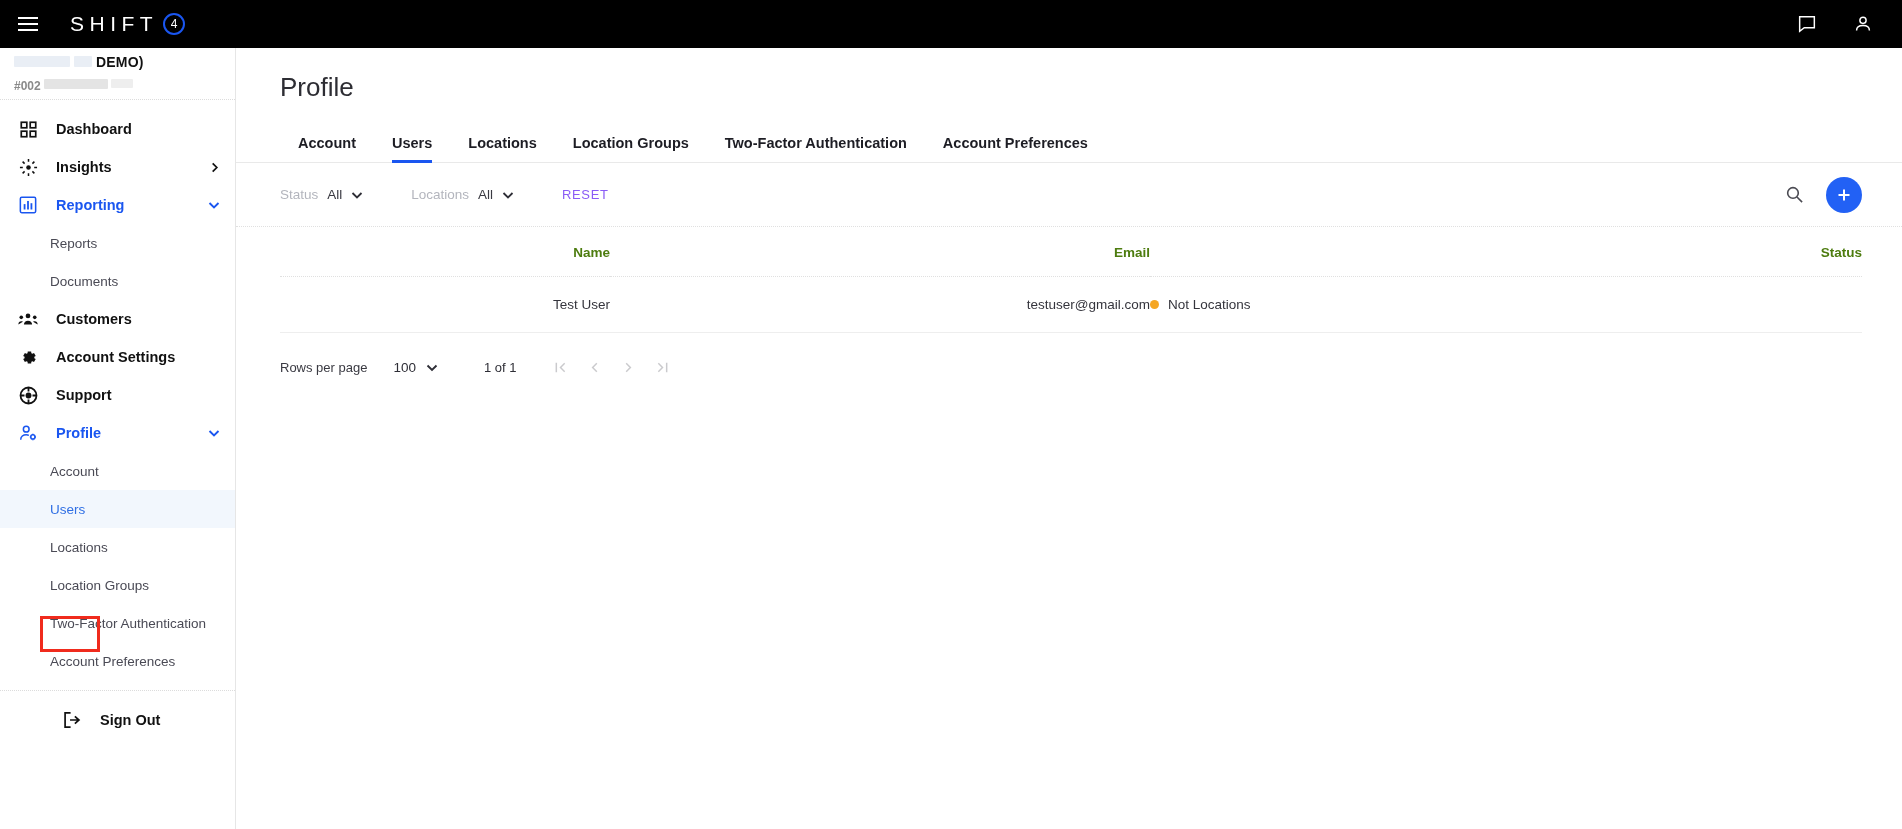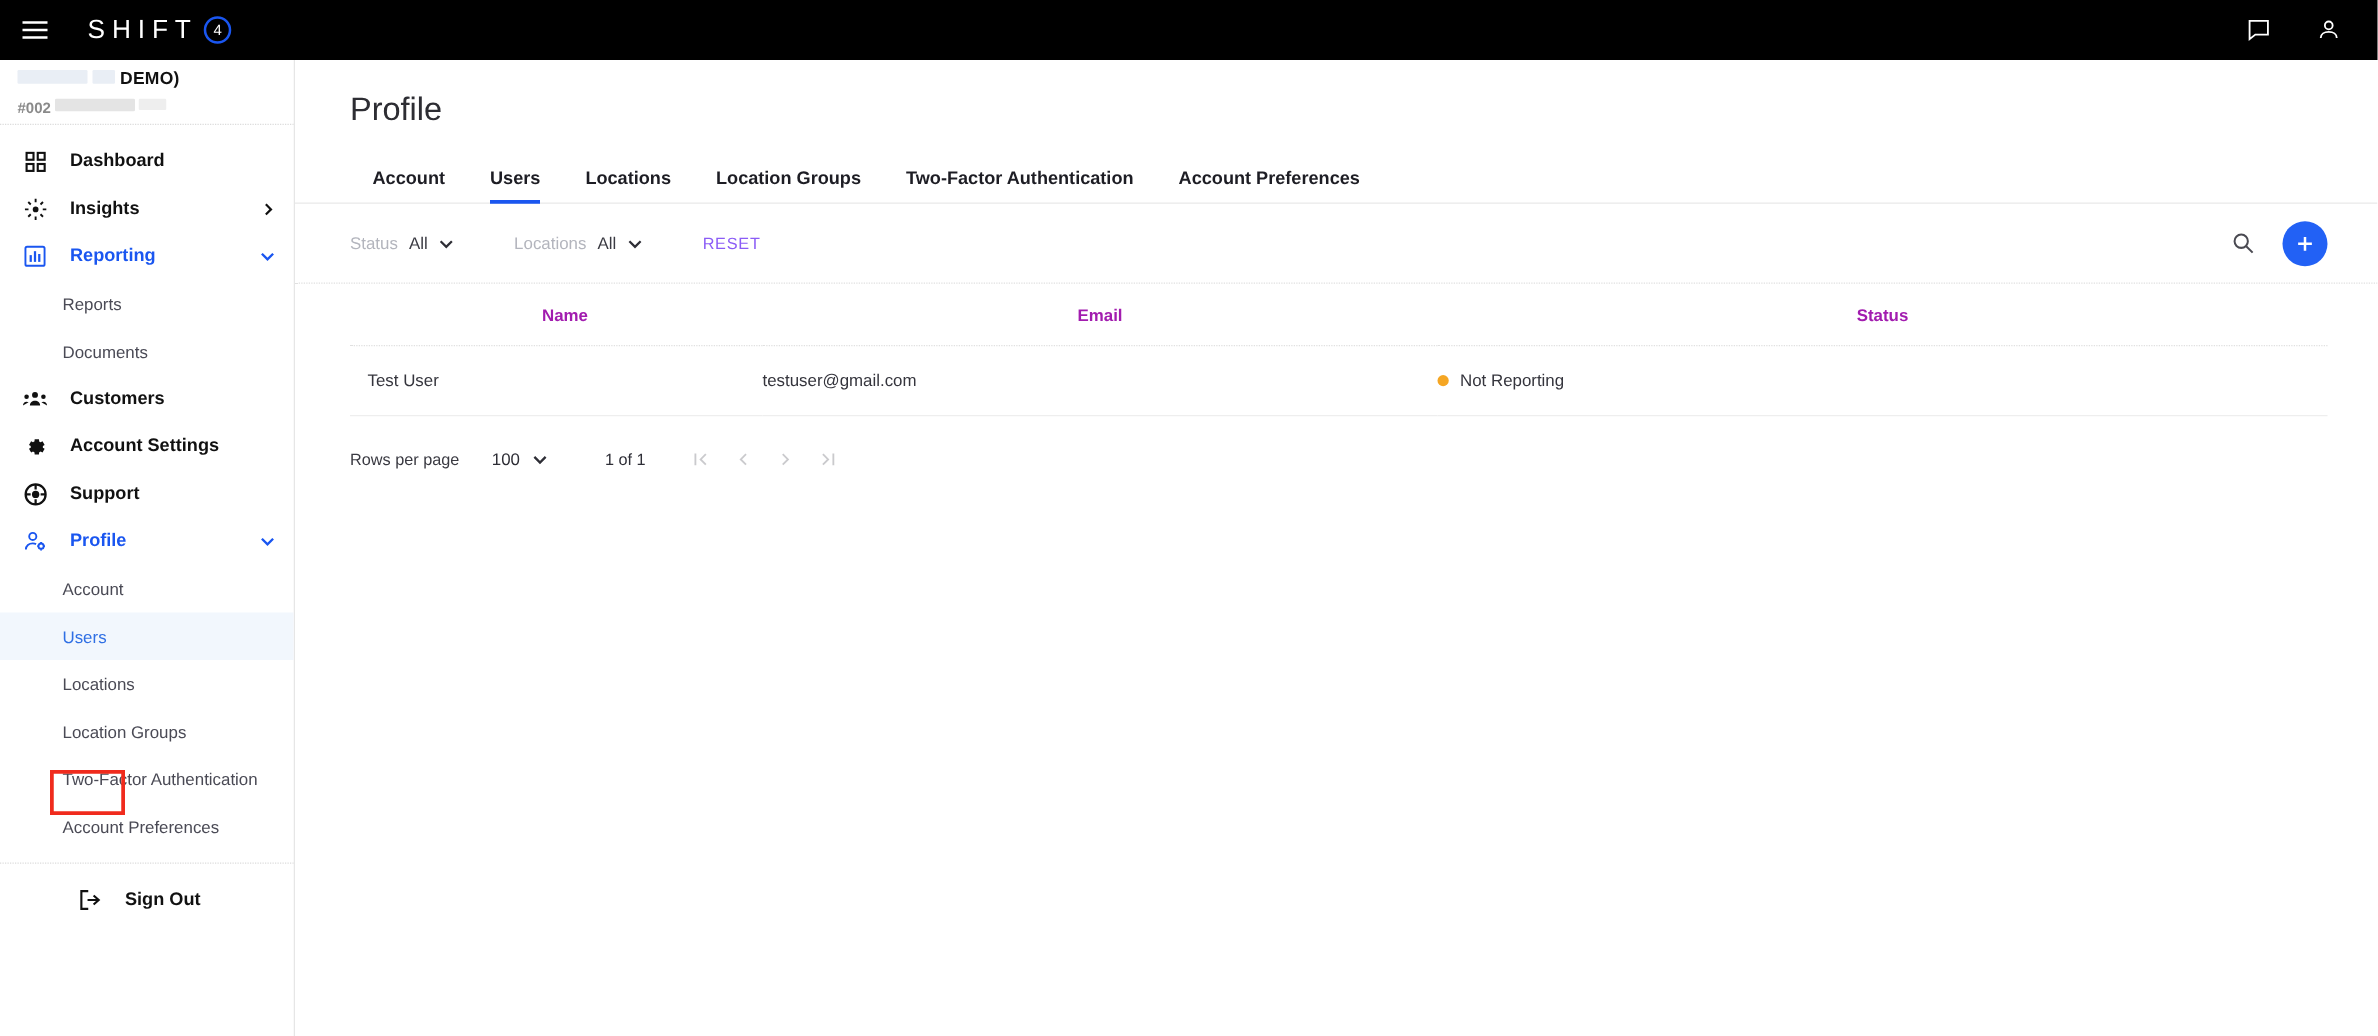--- a/index.html
+++ b/index.html
@@ -180,28 +180,29 @@
     width: 36px; height: 36px; border-radius: 50%;
     background: #2261f5; border: none; cursor: pointer;
     display: flex; align-items: center; justify-content: center;
   }
 
   table.userlist {
     width: calc(100% - 84px); margin-left: 44px;
     border-collapse: collapse; table-layout: fixed;
   }
   table.userlist th {
-    text-align: center; font-size: 13.5px; font-weight: bold; color: #a21caf;
+    text-align: right; font-size: 13.5px; font-weight: bold; color: #4d7c0f;
     padding: 18px 0 16px 0;
     border-bottom: 1px dotted #e0e0e0;
   }
   table.userlist td {
     font-size: 13.5px; color: #35353d;
     padding: 20px 0 20px 0;
     border-bottom: 1px solid #eeeeee;
+    text-align: right;
   }
   .col-name { width: 330px; padding-left: 14px !important; }
   .col-email { width: 540px; }
   .col-status { width: auto; }
   .status-cell { display: flex; align-items: center; gap: 9px; }
   .status-dot {
     width: 9px; height: 9px; border-radius: 50%;
     background: #f5a623; display: inline-block;
   }
 
@@ -479,21 +480,21 @@
         <th class="col-status">Status</th>
       </tr>
     </thead>
     <tbody>
       <tr>
         <td class="col-name">Test User</td>
         <td class="col-email">testuser@gmail.com</td>
         <td class="col-status">
           <span class="status-cell">
             <span class="status-dot"></span>
-            <span>Not Reporting</span>
+            <span>Not Locations</span>
           </span>
         </td>
       </tr>
     </tbody>
   </table>
 
   <div class="pagination">
     <span class="rpp-label">Rows per page</span>
     <div class="rpp-select">
       <span class="rpp-value">100</span>

